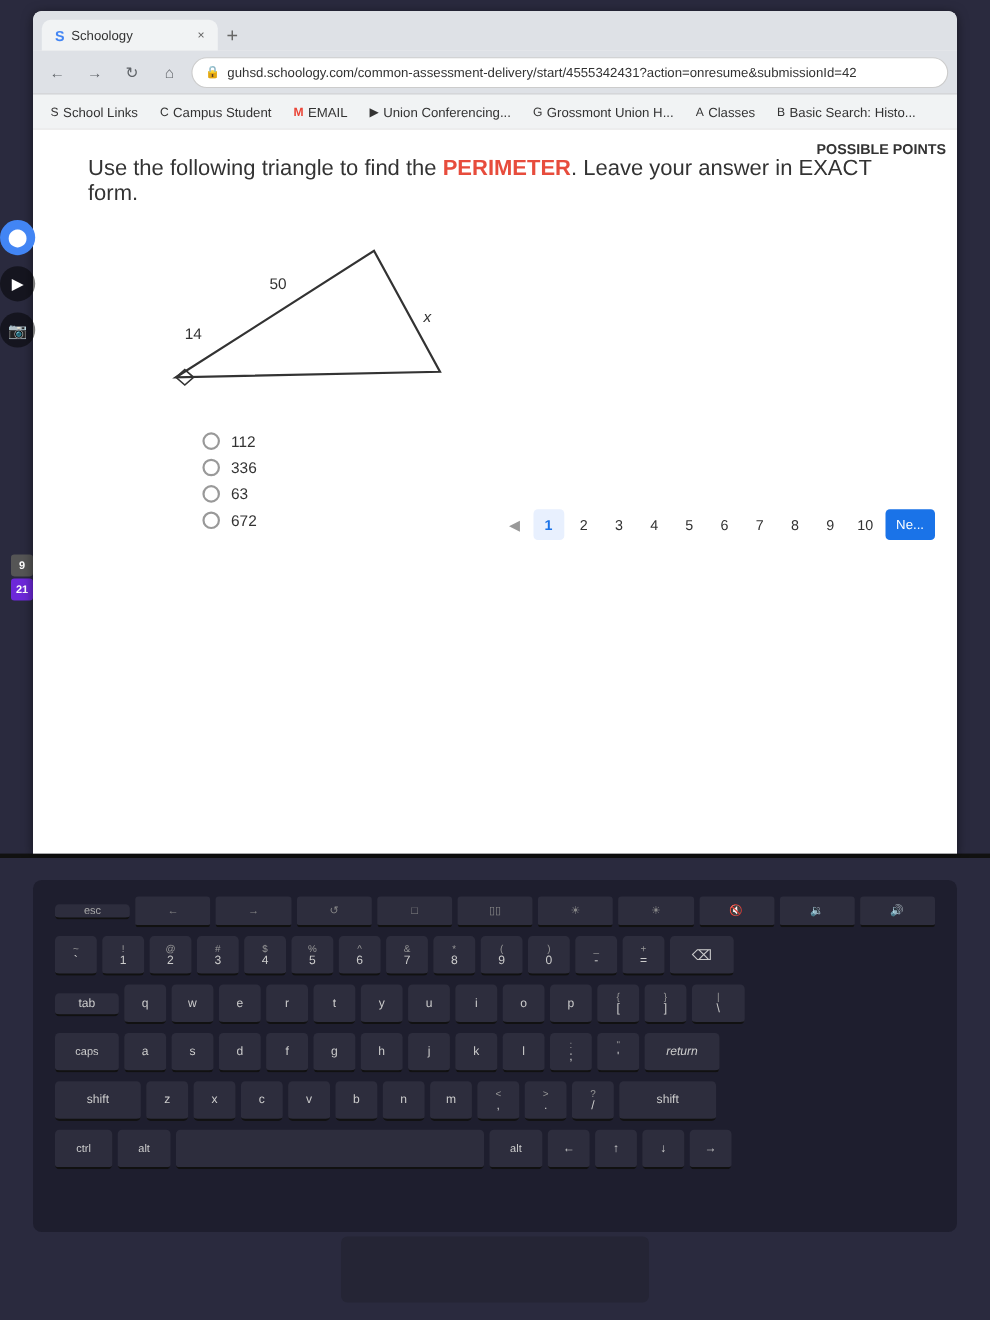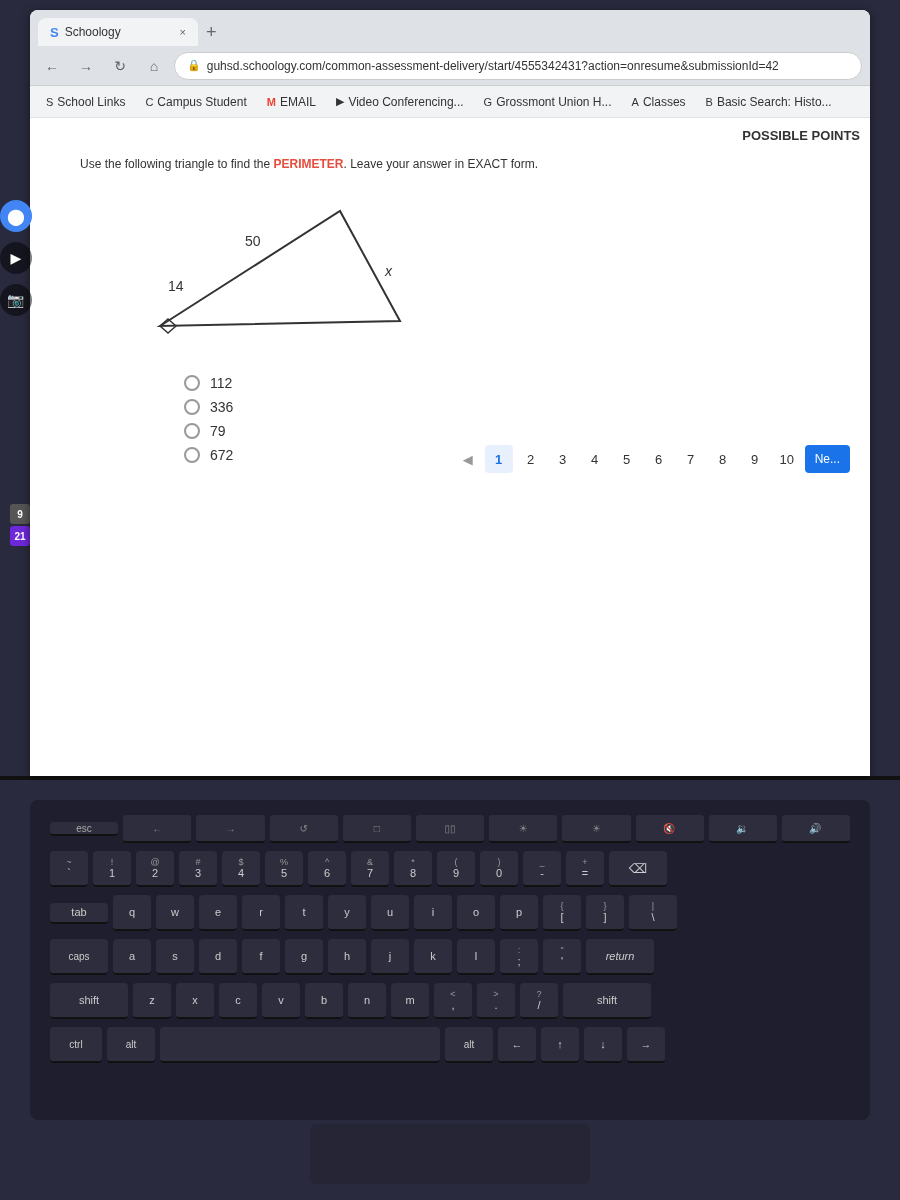--- a/index.html
+++ b/index.html
@@ -188,23 +188,23 @@
       top: 10px;
       right: 10px;
       font-size: 13px;
       font-weight: bold;
       color: #333;
       text-align: right;
     }
 
     
     .question-text {
-      font-size: 12px;
+      font-size: 20px;
       color: #333;
-      margin-top: 19px;
+      margin-top: 4px;
       margin-left: 20px;
       margin-bottom: 20px;
     }
 
     .perimeter-highlight {
       color: #e74c3c;
       font-weight: bold;
     }
 
     
@@ -484,21 +484,21 @@
       <div class="bookmark-item">
         <span class="bookmark-icon">C</span>
         <span>Campus Student</span>
       </div>
       <div class="bookmark-item">
         <span class="bookmark-icon" style="color:#ea4335;font-weight:bold;">M</span>
         <span>EMAIL</span>
       </div>
       <div class="bookmark-item">
         <span class="bookmark-icon">▶</span>
-        <span>Video Conferencing...</span>
+        <span>Union Conferencing...</span>
       </div>
       <div class="bookmark-item">
         <span class="bookmark-icon">G</span>
         <span>Grossmont Union H...</span>
       </div>
       <div class="bookmark-item">
         <span class="bookmark-icon">A</span>
         <span>Classes</span>
       </div>
       <div class="bookmark-item">
@@ -535,21 +535,21 @@
           <label class="answer-choice">
             <div class="radio-outer"></div>
             <span>112</span>
           </label>
           <label class="answer-choice">
             <div class="radio-outer"></div>
             <span>336</span>
           </label>
           <label class="answer-choice">
             <div class="radio-outer"></div>
-            <span>79</span>
+            <span>63</span>
           </label>
           <label class="answer-choice">
             <div class="radio-outer"></div>
             <span>672</span>
           </label>
         </div>
 
         <div class="pagination">
           <span style="font-size:13px;color:#999;margin-right:8px;">◀</span>
           <button class="page-btn active">1</button>

